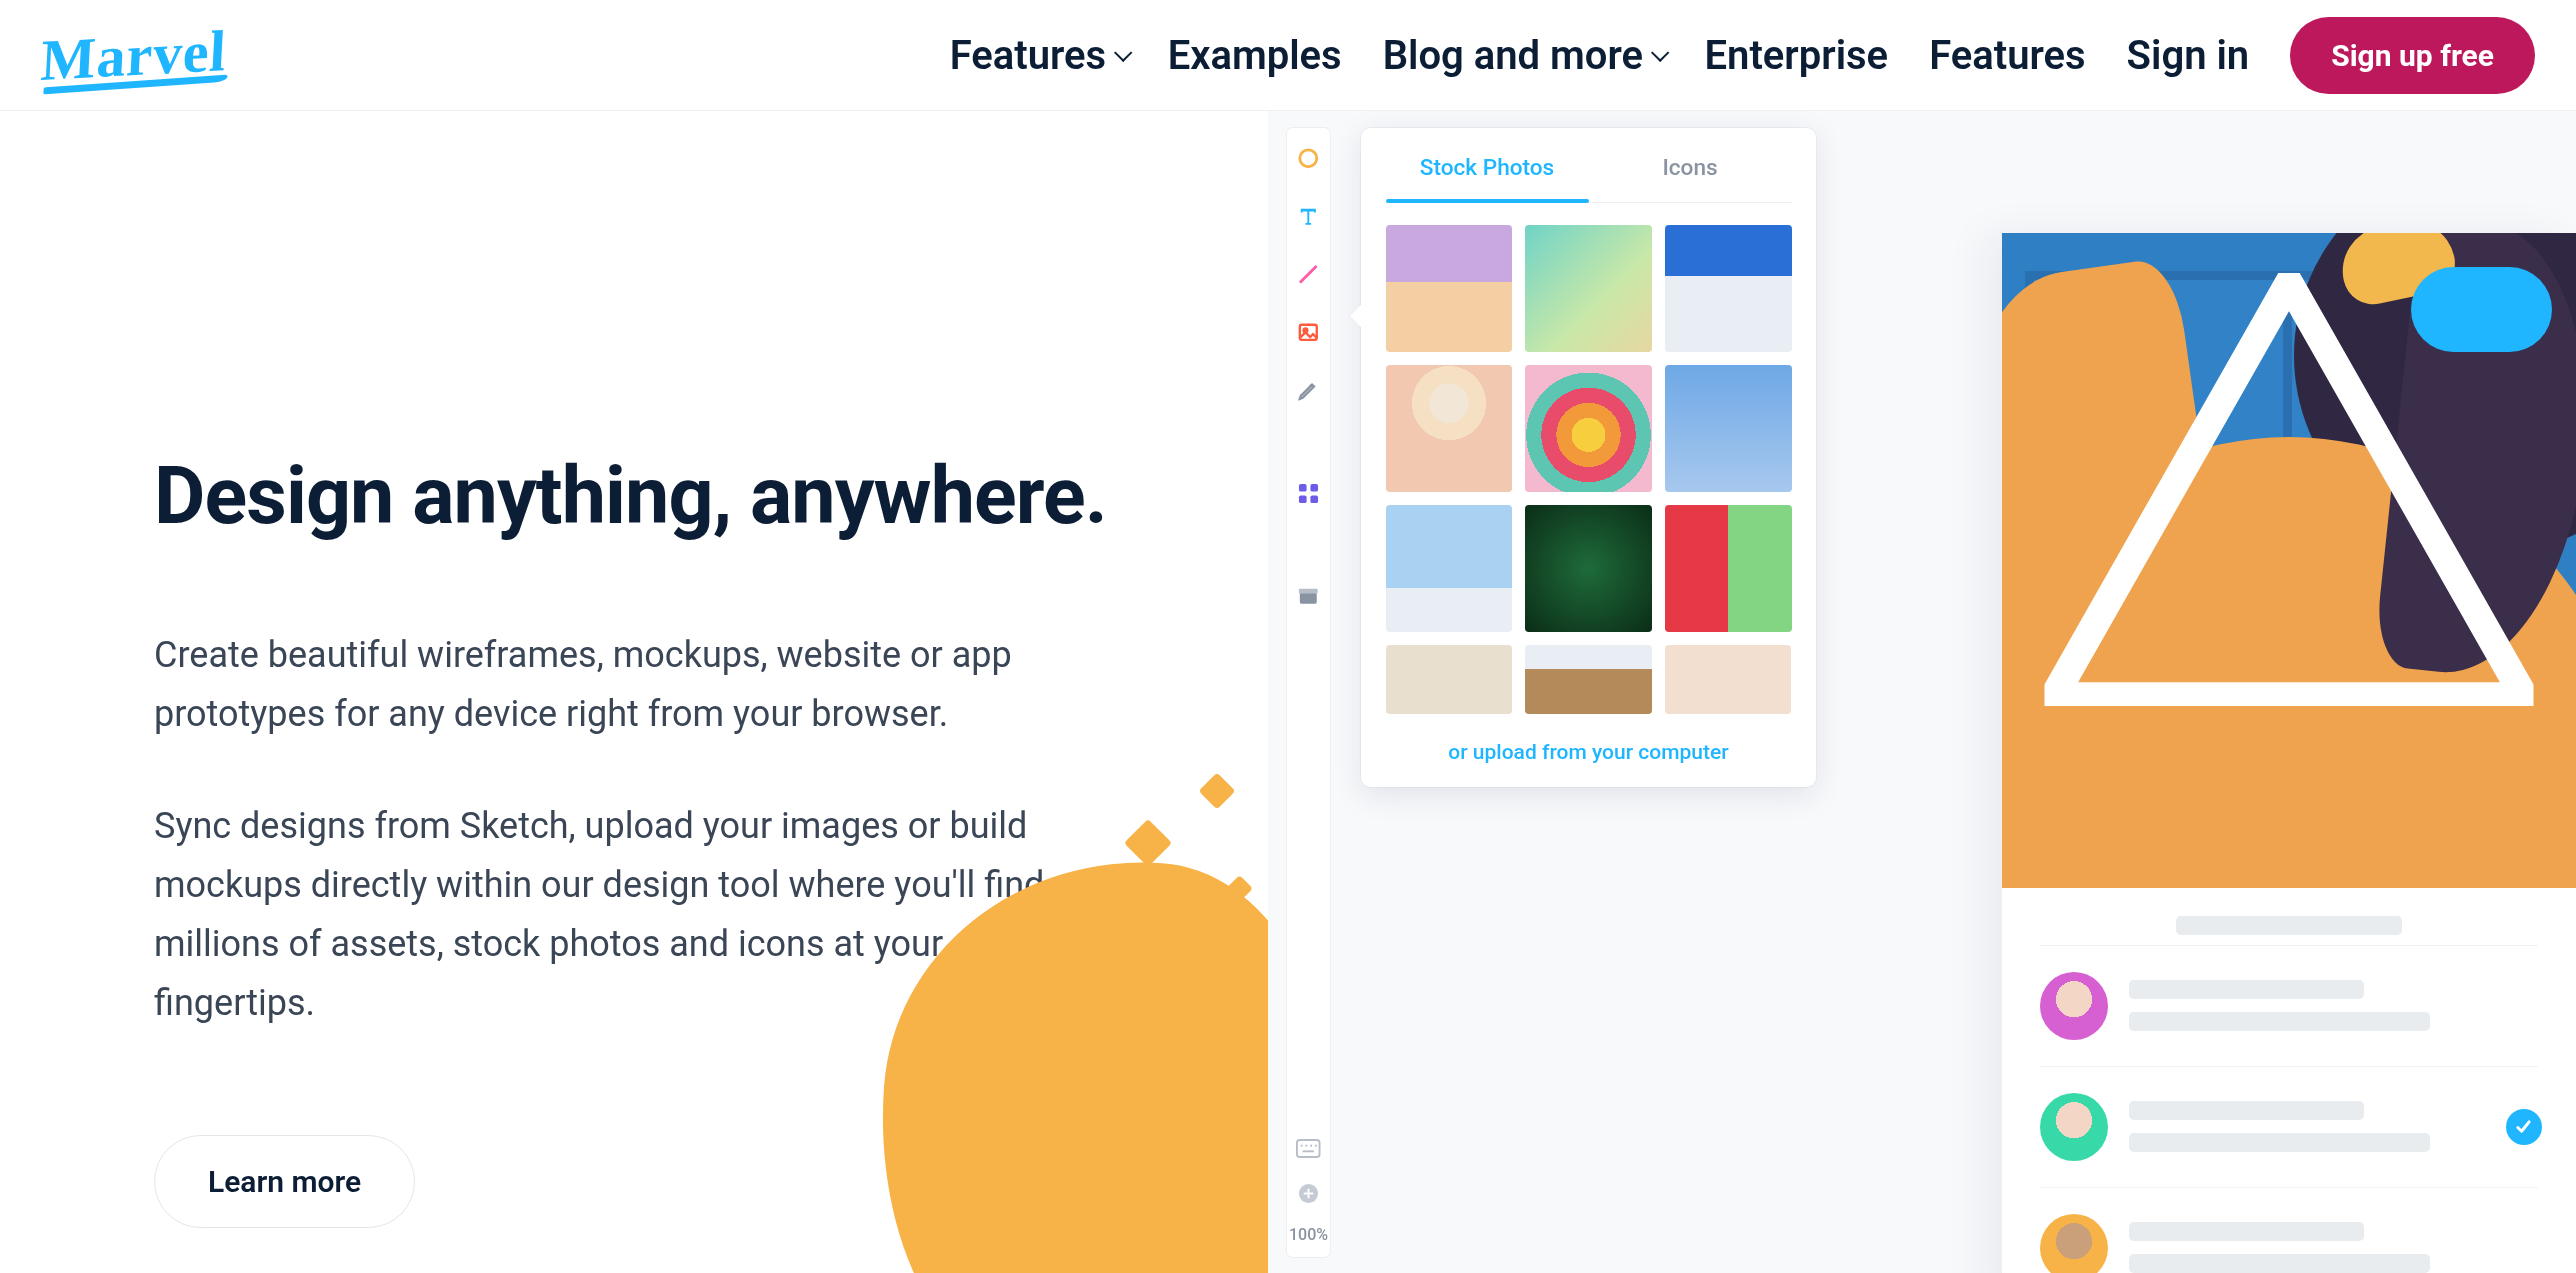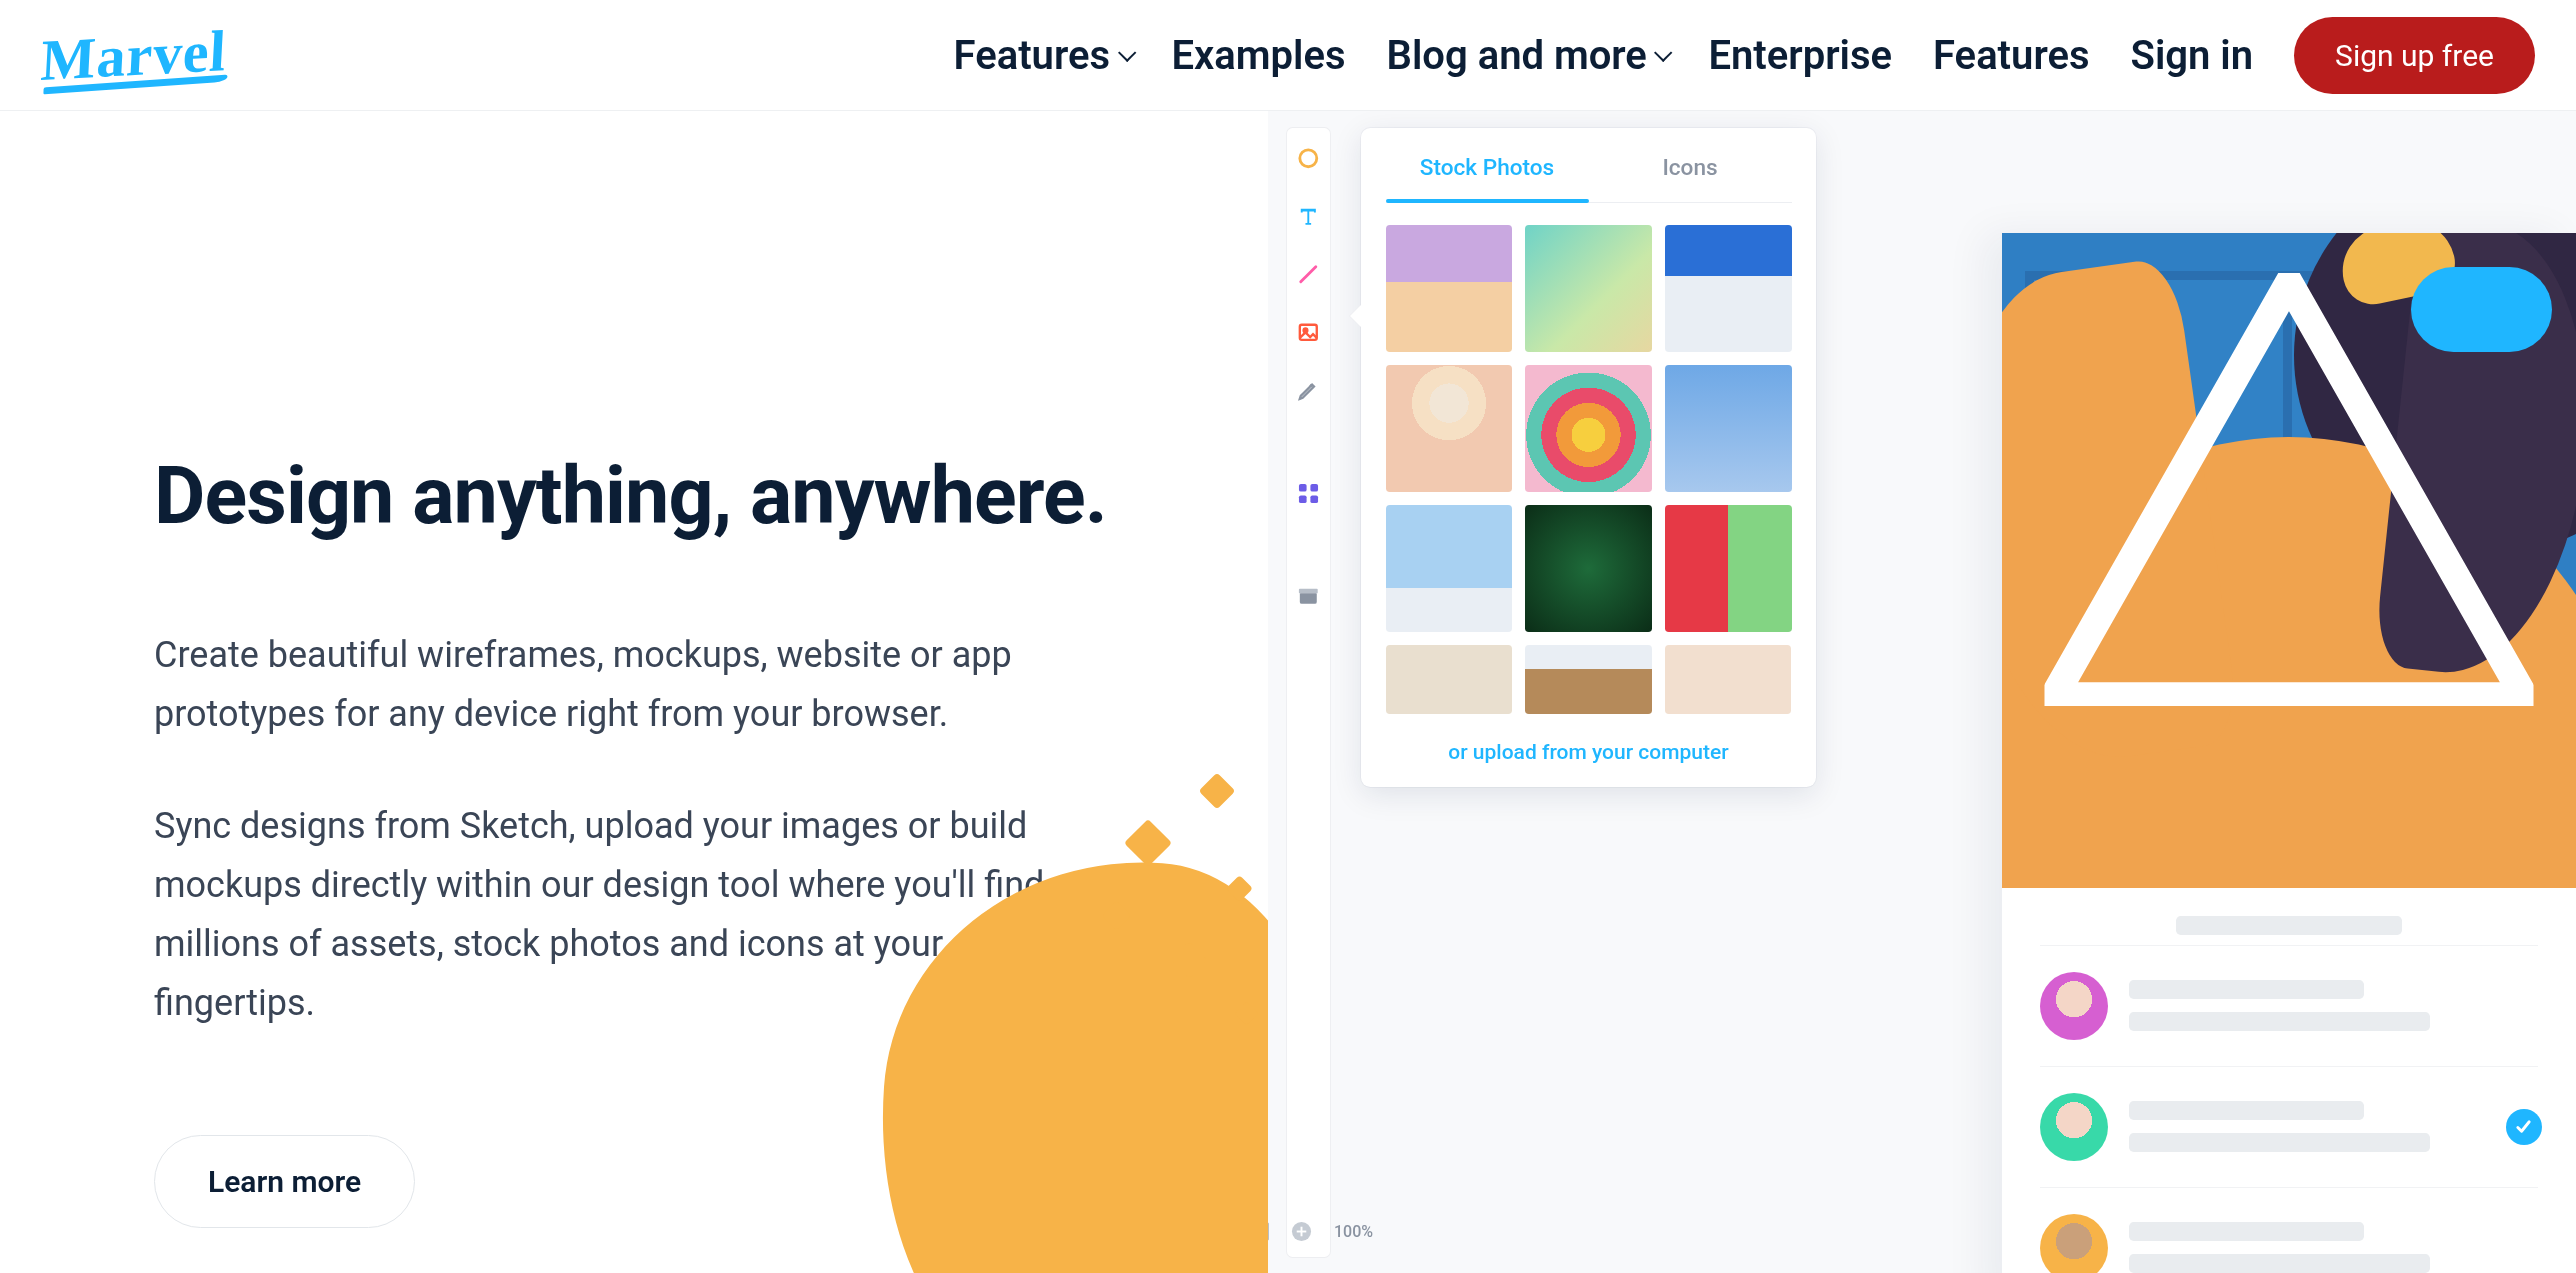--- a/index.html
+++ b/index.html
@@ -5,39 +5,39 @@
   * { margin: 0; padding: 0; box-sizing: border-box; }
   body { font-family: -apple-system, BlinkMacSystemFont, "Segoe UI", Roboto, Helvetica, Arial, sans-serif; background: #fff; color: #0c1e35; width: 2576px; height: 1274px; overflow: hidden; position: relative; }
 
   
   .header { height: 111px; border-bottom: 0.9px solid #eef0f2; display: flex; align-items: center; justify-content: space-between; padding: 0 41px; }
   .logo { font-family: "Brush Script MT", cursive; font-size: 58px; color: #1fb6ff; font-weight: 700; transform: rotate(-3deg) skewX(-6deg); letter-spacing: 0.9px; position: relative; }
   .logo::after { content: ""; position: absolute; left: 3.8px; right: -1.9px; bottom: 1.9px; height: 6.6px; background: #1fb6ff; border-radius: 7.5px 7.5px 38px 3.8px / 5.6px 5.6px 15px 3.8px; transform: rotate(-1deg); }
   .nav { display: flex; align-items: center; gap: 41px; }
   .nav-item { font-size: 40px; font-weight: 600; color: #0c1e35; cursor: pointer; display: inline-flex; align-items: center; gap: 7.5px; }
   .chevron { display: inline-block; width: 13px; height: 13px; border-right: 2.8px solid #0c1e35; border-bottom: 2.8px solid #0c1e35; transform: rotate(45deg) translateY(-3.8px); }
-  .signup-btn { background: #b91c1c; color: #fff; font-size: 30px; font-weight: 400; padding: 21px 41px; border-radius: 940px; cursor: pointer; }
+  .signup-btn { background: #be185d; color: #fff; font-size: 30px; font-weight: 700; padding: 21px 41px; border-radius: 940px; cursor: pointer; }
 
   
   .main { display: flex; height: calc(100% - 111px); }
   .hero { flex: 0 0 1268px; position: relative; padding: 339px 0 0 154px; }
   .hero h1 { font-size: 79px; font-weight: 700; letter-spacing: -0.9px; color: #0c1e35; margin-bottom: 84px; }
   .hero p { font-size: 36px; line-height: 1.64; color: #3a4556; max-width: 903px; margin-bottom: 53px; font-weight: 400; }
   .learn-btn { display: inline-block; margin-top: 49px; font-size: 30px; font-weight: 600; color: #0c1e35; padding: 28px 53px; border: 1.9px solid #e2e6ea; border-radius: 940px; cursor: pointer; }
 
   
   .blob { position: absolute; right: -66px; bottom: -113px; width: 452px; height: 527px; background: #f7b348; border-radius: 58% 42% 60% 40% / 46% 52% 48% 54%; transform: rotate(4deg); }
   .spark { position: absolute; width: 26px; height: 26px; background: #f7b348; transform: rotate(45deg); border-radius: 3.8px; }
 
   
   .canvas { flex: 1; background: #f8f9fb; position: relative; overflow: hidden; }
 
   
   .rail { position: absolute; left: 19px; top: 17px; bottom: 17px; width: 43px; background: #fff; border-radius: 5.6px; box-shadow: 0 0 0 0.9px #edeef1; display: flex; flex-direction: column; align-items: center; padding-top: 17px; gap: 32px; }
-  .rail-bottom { margin-top: auto; display: flex; flex-direction: row; align-items: center; gap: 19px; padding-bottom: 13px; }
+  .rail-bottom { margin-top: auto; display: flex; flex-direction: column; align-items: center; gap: 19px; padding-bottom: 13px; }
   .tool { width: 26px; height: 26px; display: flex; align-items: center; justify-content: center; cursor: pointer; }
   .zoom-label { font-size: 16px; color: #8a93a1; font-weight: 500; }
 
   
   .panel { position: absolute; left: 93px; top: 17px; width: 455px; background: #fff; border-radius: 9.4px; box-shadow: 0 7.5px 30px rgba(10,31,68,.10), 0 0 0 0.9px rgba(10,31,68,.04); padding-bottom: 22.6px; }
   .panel-tabs { display: flex; padding: 0 24.5px; }
   .panel-tab { flex: 1; text-align: center; padding: 26px 0 21px; font-size: 22.6px; font-weight: 500; color: #8a93a1; cursor: pointer; }
   .panel-tab.active { color: #1fb6ff; }
   .tab-underline { height: 0.9px; background: #eceef2; margin: 0 24.5px 22.6px; position: relative; }
   .tab-underline::before { content: ""; position: absolute; left: 0; width: 50%; top: -2.8px; height: 3.8px; background: #1fb6ff; border-radius: 1.9px; }

